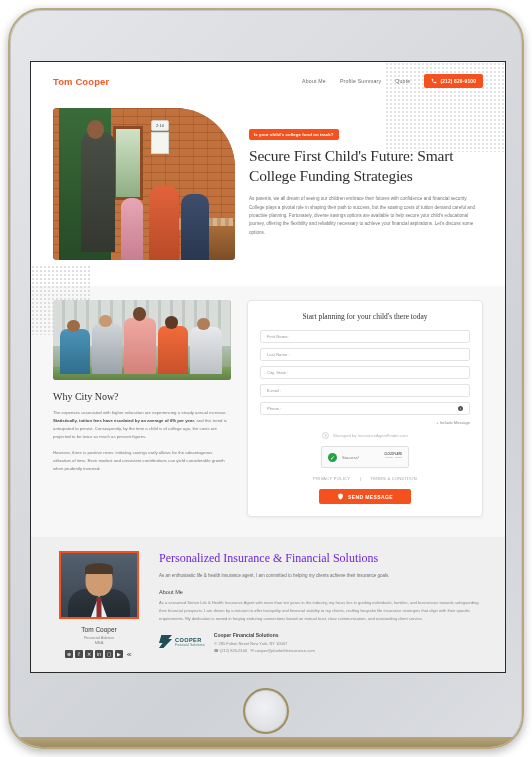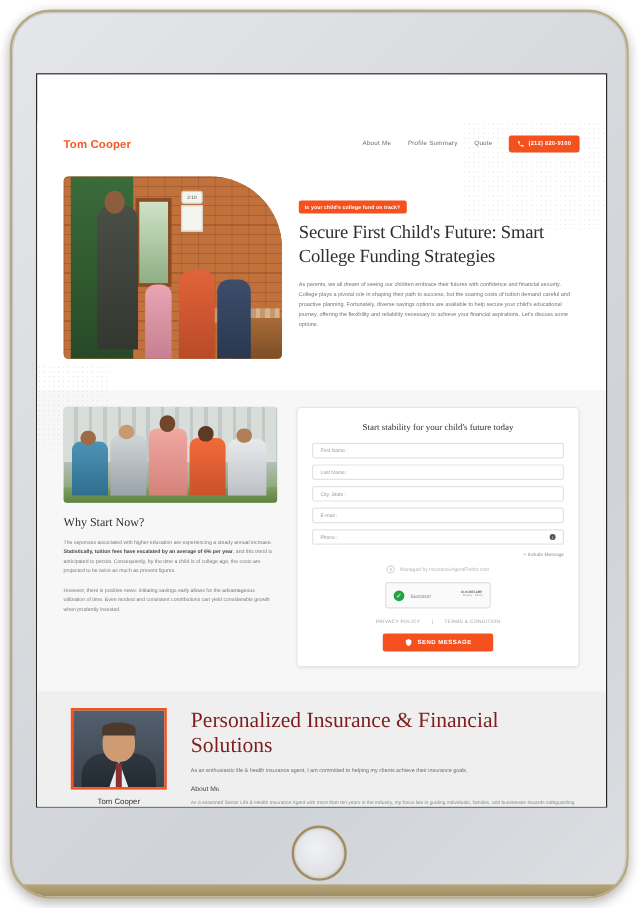--- a/index.html
+++ b/index.html
@@ -30,21 +30,21 @@
     width: 46px; height: 46px; border-radius: 50%;
     background: radial-gradient(circle at 45% 40%, #f1f2f4 0%, #dfe1e5 65%, #d2d5d9 100%);
     border: 2px solid #a08e5f;
     box-shadow: inset 0 0 2px rgba(0,0,0,.25);
   }
   .gold-strip {
     position: absolute; left: 0; bottom: 0; width: 100%; height: 10px;
     background: linear-gradient(180deg,#b6a47a,#9e8c63);
   }
   
-  .page { position: relative; width: 100%; height: 100%; background: #fff; margin-top: 39px; }
+  .page { position: relative; width: 100%; height: 100%; background: #fff; }
   .dots {
     position: absolute; right: 0; top: 0; width: 120px; height: 90px;
     background-image: radial-gradient(#d9d9d9 0.7px, transparent 0.8px);
     background-size: 4px 4px; opacity: .8;
   }
   .dots-left {
     position: absolute; left: 0; top: 165px; width: 60px; height: 70px;
     background-image: radial-gradient(#dcdcdc 0.7px, transparent 0.8px);
     background-size: 4px 4px;
   }
@@ -187,21 +187,21 @@
     width: 5px; height: 20px; background: #8d2f2f; }
   .prof-name { font-size: 6.5px; color: #333; margin-top: 7px; }
   .prof-role { font-size: 4px; color: #8a8a8a; margin-top: 2px; }
   .prof-cred { font-size: 4px; color: #8a8a8a; }
   .socials { display: flex; justify-content: center; gap: 2px; margin-top: 5px; }
   .socials i { width: 8px; height: 8px; border-radius: 1px; background: #4a4a4a;
     display: flex; align-items: center; justify-content: center; color: #fff;
     font-size: 5px; font-style: normal; }
   .socials i.plain { background: transparent; color: #4a4a4a; }
   .prof-right { flex: 1; }
-  .sol-title { font-family: "Liberation Serif", serif; font-size: 18px; color: #7f1d1d;
+  .sol-title { font-family: "Liberation Serif", serif; font-size: 12px; color: #6d28d9;
     margin-bottom: 6px; }
   .sol-sub { font-size: 4.5px; line-height: 1.8; color: #6e6e6e; margin-bottom: 9px; }
   .about-h { font-size: 5.6px; color: #444; margin-bottom: 4px; }
   .about-p { font-size: 4.1px; line-height: 1.95; color: #8a8a8a; margin-bottom: 9px; }
   .fin { display: flex; align-items: flex-start; gap: 9px; }
   .fin-logo { display: flex; align-items: center; gap: 3px; margin-top: 3px; }
   .fin-logo .mark { width: 13px; height: 13px; background: #1f4f53;
     clip-path: polygon(18% 0,100% 0,72% 30%,100% 30%,34% 100%,0 100%,28% 62%,0 62%); }
   .fin-logo .wt1 { font-size: 5.6px; font-weight: bold; color: #1f4f53; letter-spacing: .4px; }
   .fin-logo .wt2 { font-size: 3.1px; color: #3f7a7e; letter-spacing: .2px; }
@@ -263,30 +263,30 @@
               <div class="p p2"></div>
               <div class="p p3"></div>
             <div class="p p4"></div>
               <div class="p p5"></div>
             <div class="h h1"></div>
               <div class="h h2"></div>
               <div class="h h3"></div>
             <div class="h h4"></div>
               <div class="h h5"></div>
           </div>
-          <div class="why-title">Why Start Now?</div>
+          <div class="why-title">Why City Now?</div>
           <div class="why-p">
             <span>The expenses associated with higher education are experiencing a steady annual increase. </span><b>Statistically, tuition fees have escalated by an average of 6% per year</b><span>, and this trend is anticipated to persist. Consequently, by the time a child is of college age, the costs are projected to be twice as much as present figures.</span>
           </div>
           <div class="why-p">However, there is positive news: initiating savings early allows for the advantageous utilization of time. Even modest and consistent contributions can yield considerable growth when prudently invested.</div>
         </div>
 
         <div class="col-right">
           <div class="form-card">
-            <div class="form-title">Start stability for your child's future today</div>
+            <div class="form-title">Start planning for your child's there today</div>
             <div class="fld">
                 <span>First Name :</span>
               </div>
             <div class="fld">
                 <span>Last Name :</span>
               </div>
             <div class="fld">
                 <span>City, State :</span>
               </div>
             <div class="fld">

